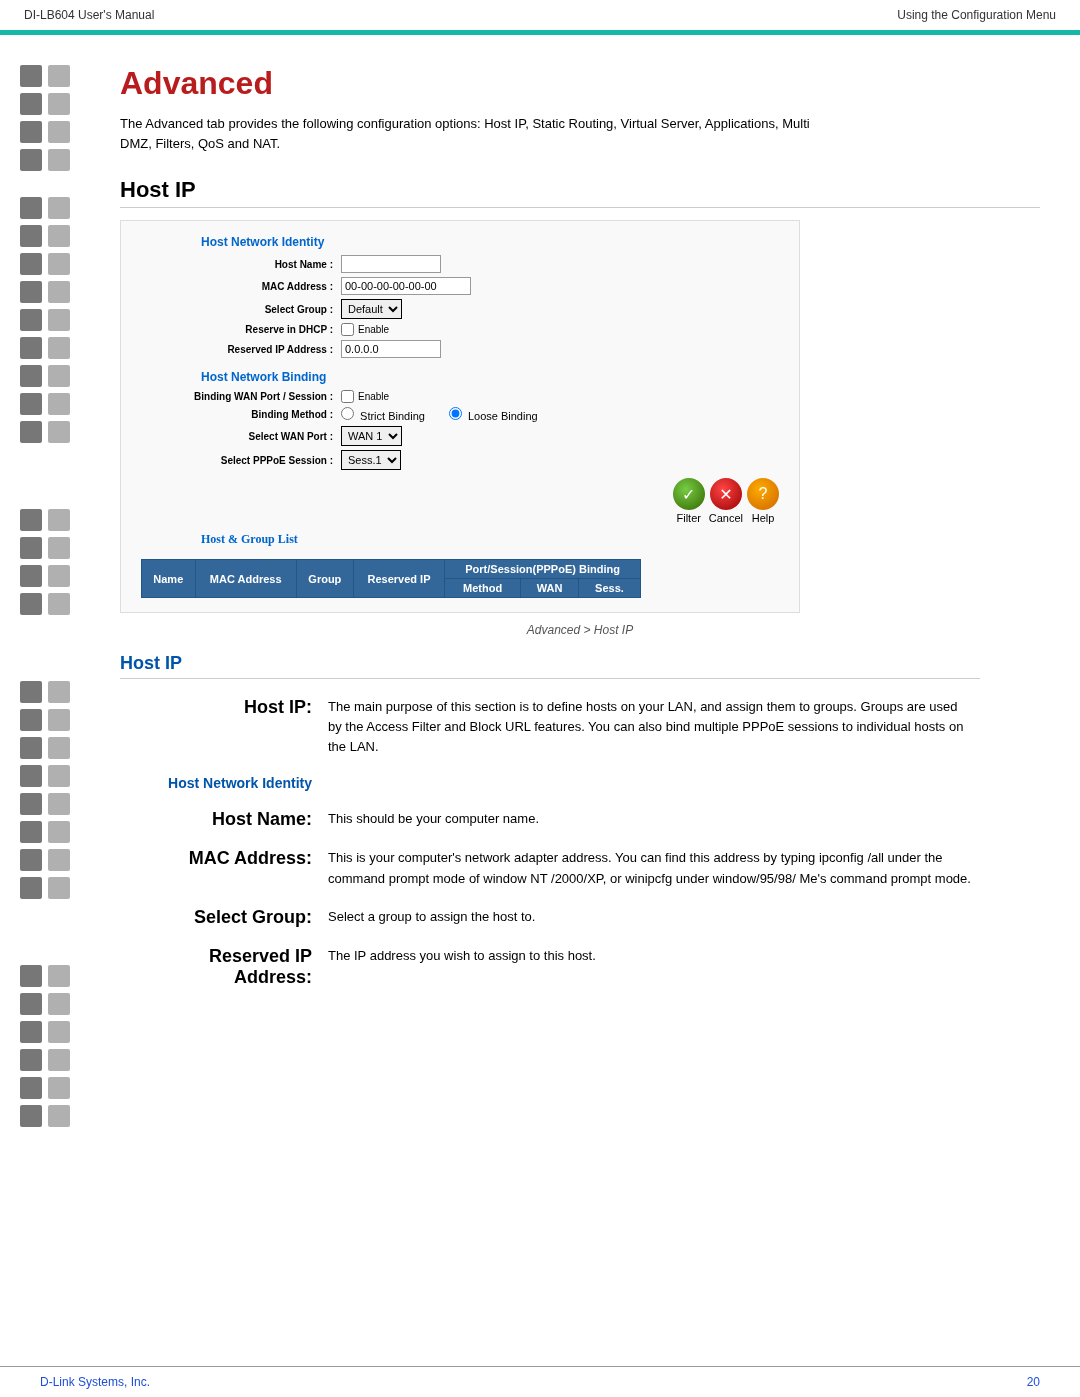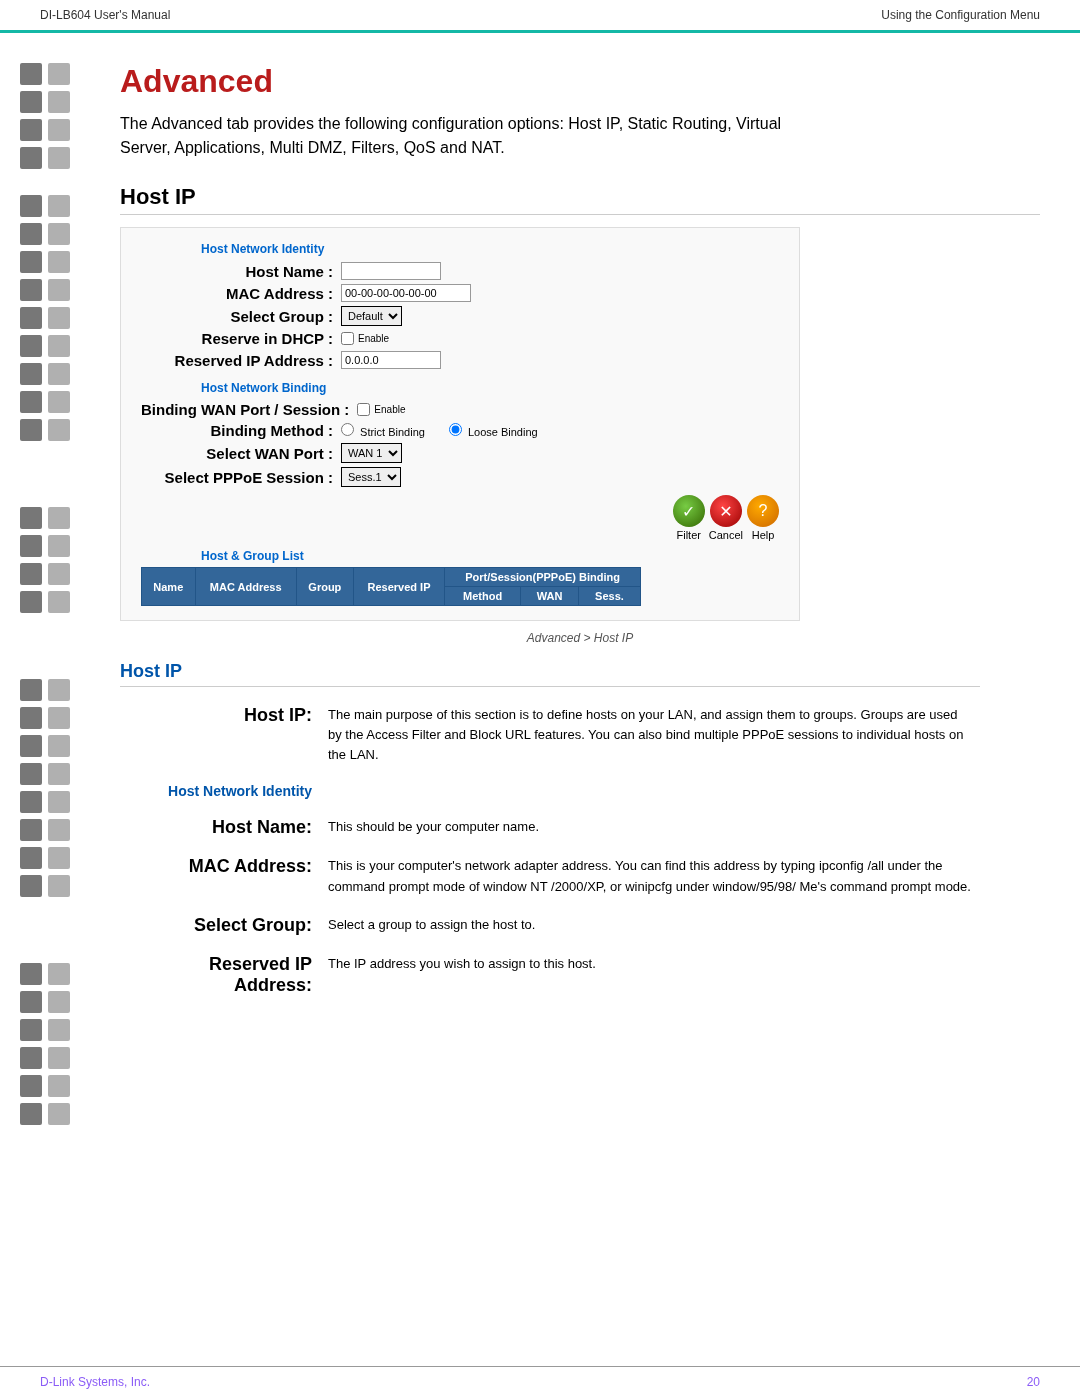--- a/index.html
+++ b/index.html
@@ -10,22 +10,22 @@
       color: #000;
       width: 1080px;
       min-height: 1397px;
       position: relative;
     }
 
     
     .page-header {
       display: flex;
       justify-content: space-between;
-      padding: 8px 40px;
-      border-bottom: 3px solid #14b8a6;
+      padding: 8px 24px;
+      border-bottom: 5px solid #14b8a6;
       font-size: 12px;
       color: #333;
     }
 
     
     .content-wrapper {
       display: flex;
       padding-top: 10px;
     }
 
@@ -59,21 +59,21 @@
 
     h1.page-title {
       font-size: 32px;
       font-weight: bold;
       color: #b91c1c;
       margin-bottom: 12px;
       margin-top: 10px;
     }
 
     .intro-text {
-      font-size: 16px;
+      font-size: 13px;
       line-height: 1.5;
       margin-bottom: 24px;
       max-width: 700px;
     }
 
     h2.section-title {
       font-size: 22px;
       font-weight: bold;
       color: #000;
       margin-bottom: 12px;
@@ -100,21 +100,21 @@
     }
 
     .form-row {
       display: flex;
       align-items: center;
       margin-bottom: 4px;
     }
 
     .form-label {
       text-align: right;
-      font-size: 15px;
+      font-size: 10px;
       font-weight: bold;
       color: #000;
       min-width: 200px;
       padding-right: 8px;
     }
 
     input[type="text"].field {
       border: 1px solid #999;
       padding: 1px 3px;
       font-size: 11px;
@@ -213,22 +213,23 @@
 
     .host-table .sub-header {
       background: #4477aa;
     }
 
     .table-section-title {
       color: #0066cc;
       font-size: 12px;
       font-weight: bold;
       margin-top: 8px;
-      margin-bottom: 4px;
+      margin-bottom: 12px;
       padding-left: 60px;
+      font-family: Liberation Serif, serif;
     }
 
     .caption-text {
       text-align: center;
       font-style: italic;
       font-size: 12px;
       color: #555;
       margin-top: 6px;
       margin-bottom: 16px;
     }
@@ -280,21 +281,21 @@
     .page-footer {
       position: absolute;
       bottom: 0;
       left: 0;
       right: 0;
       display: flex;
       justify-content: space-between;
       padding: 8px 40px;
       border-top: 1px solid #999;
       font-size: 12px;
-      color: #8b5cf6;
+      color: #1d4ed8;
     }
   </style>
 </head>
 <body>
 
 <div class="page-header">
   <span>DI-LB604 User's Manual</span>
   <span>Using the Configuration Menu</span>
 </div>
 

